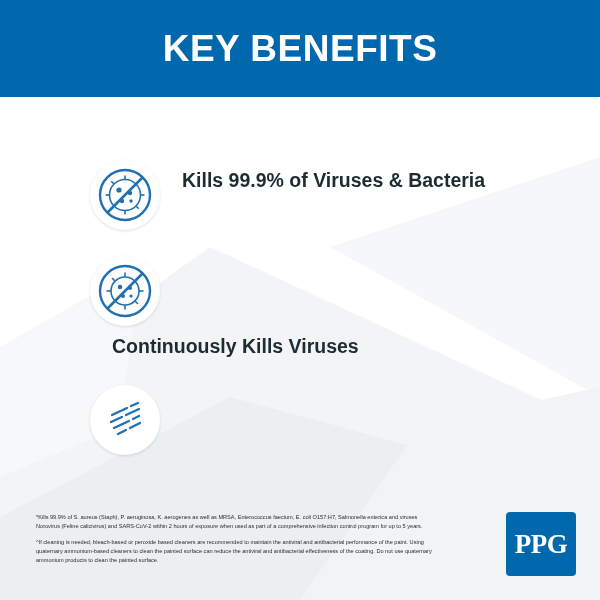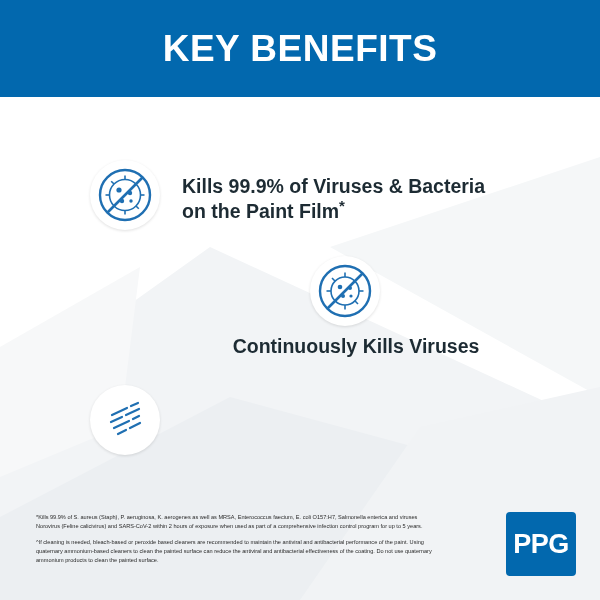--- a/index.html
+++ b/index.html
@@ -55,21 +55,21 @@
 
   
   .benefits {
     position: absolute;
     top: 160px;
     left: 0;
     width: 600px;
   }
   .benefit-row {
     display: flex;
-    align-items: center;
+    align-items: flex-start;
     margin-bottom: 24px;
     padding-left: 90px;
   }
   .benefit-row.r1 { margin-bottom: 26px; }
   .benefit-row.r2 { margin-bottom: 26px; flex-direction: column; }
 
   .icon-circle {
     flex: 0 0 auto;
     width: 70px;
     height: 70px;
@@ -123,21 +123,21 @@
     border-radius: 4px;
     display: flex;
     align-items: center;
     justify-content: center;
   }
   .ppg-logo-text {
     color: #ffffff;
     font-size: 27px;
     font-weight: bold;
     letter-spacing: -0.5px;
-    font-family: Liberation Sans, sans-serif;
+    font-family: Liberation Serif, serif;
     text-align: right;
   }
 </style>
 </head>
 <body>
 
 <div class="page">
 
   <div class="header">
     <div class="header-title">KEY BENEFITS</div>
@@ -174,23 +174,20 @@
             <circle cx="23" cy="24" r="2.6"></circle>
             <circle cx="34" cy="27" r="2.2"></circle>
             <circle cx="26" cy="35" r="2.2"></circle>
             <circle cx="35" cy="35" r="1.7"></circle>
           </g>
           <line x1="12" y1="46" x2="46" y2="12" stroke="#1f6fb2" stroke-width="2.6" stroke-linecap="round"></line>
         </svg>
       </div>
       <div class="benefit-text">
         <span>Kills 99.9% of Viruses &amp; Bacteria</span>
-        <span class="line2">
-          <span>on the Paint Film</span><span class="sup">*</span>
-        </span>
       </div>
     </div>
 
     <div class="benefit-row r2">
       <div class="icon-circle">
         <svg width="58" height="58" viewBox="0 0 58 58" xmlns="http://www.w3.org/2000/svg">
           <circle cx="29" cy="29" r="25" fill="none" stroke="#1f6fb2" stroke-width="2.4"></circle>
           <g stroke="#1f6fb2" stroke-width="1.6" fill="none">
             <circle cx="29" cy="29" r="14"></circle>
             <line x1="29" y1="15" x2="29" y2="10.5"></line>

